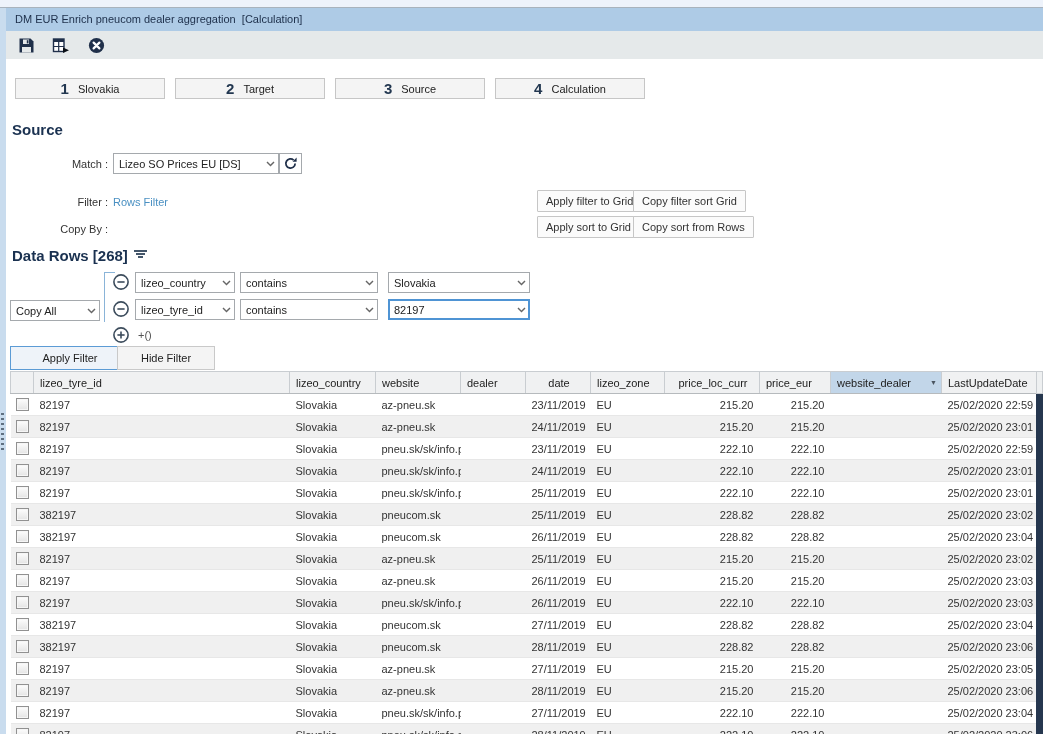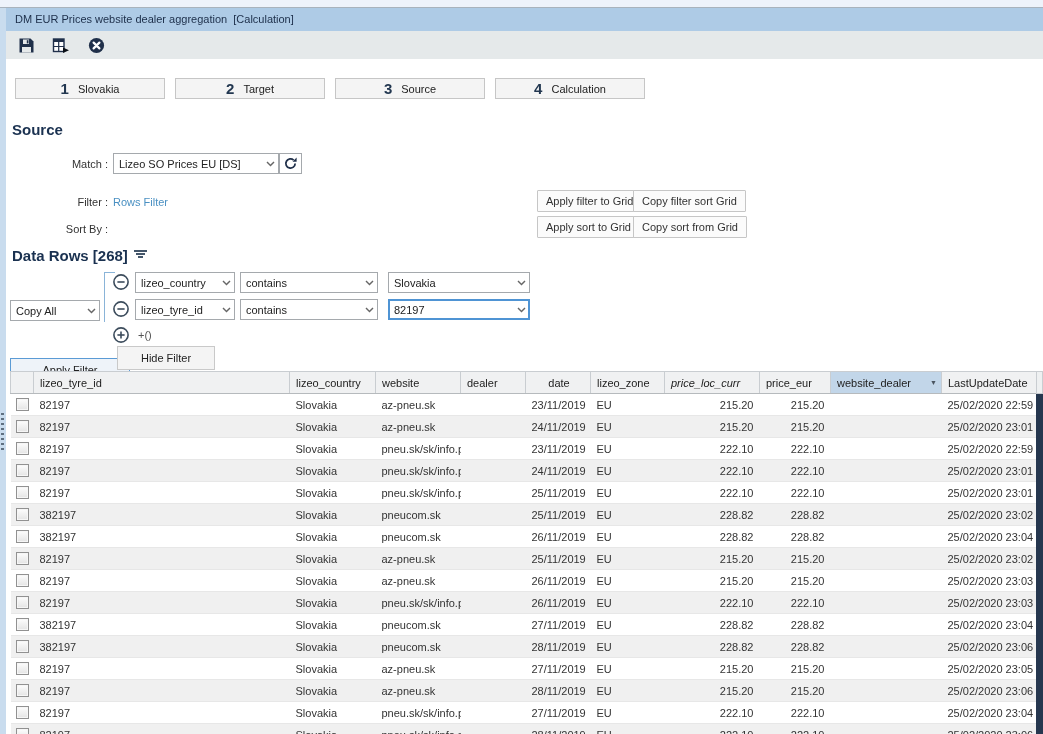--- a/index.html
+++ b/index.html
@@ -73,21 +73,21 @@
   .vscroll-top{height:23px;background:#eef0f1;border:1px solid #c9cdd1;box-sizing:border-box;}
   .vscroll-thumb{height:340px;background:#26374f;cursor:pointer;}
 </style>
 </head>
 <body>
 
 <div class="abs top-strip"></div>
 <div class="abs left-strip">
   <div class="drag-handle"></div>
 </div>
-<div class="abs titlebar">DM EUR Prices website dealer aggregation  [Calculation]</div>
+<div class="abs titlebar">DM EUR Enrich pneucom dealer aggregation  [Calculation]</div>
 
 <div class="abs toolbar">
   <span class="tool-btn">
     <svg width="17" height="17" viewBox="0 0 17 17">
       <path d="M1.5 1.5 h11 l3 3 v11 h-14 z" fill="#20304a"></path>
       <rect x="5" y="2.5" width="6" height="4.5" fill="#e5e9ea"></rect>
       <rect x="8.8" y="3.2" width="1.7" height="3.2" fill="#20304a"></rect>
       <rect x="4" y="10" width="9" height="5.5" fill="#e5e9ea"></rect>
     </svg>
   </span>
@@ -138,26 +138,26 @@
 </div>
 <div class="abs refresh-btn" style="left:279px;top:153px;width:23px;height:21px;">
   <svg width="13" height="13" viewBox="0 0 14 14">
     <path d="M12 7 a5 5 0 1 1 -1.6 -3.7" fill="none" stroke="#20304a" stroke-width="1.9"></path>
     <path d="M13.6 0.6 L13.6 5 L9.2 5 Z" fill="#20304a"></path>
   </svg>
 </div>
 
 <div class="abs flabel" style="left:20px;top:196px;">Filter :</div>
 <div class="abs link" style="left:113px;top:196px;">Rows Filter</div>
-<div class="abs flabel" style="left:20px;top:223px;">Sort By :</div>
+<div class="abs flabel" style="left:20px;top:223px;">Copy By :</div>
 
 <div class="abs btn" style="left:537px;top:190px;">Apply filter to Grid</div>
 <div class="abs btn" style="left:633px;top:190px;">Copy filter sort Grid</div>
 <div class="abs btn" style="left:537px;top:216px;">Apply sort to Grid</div>
-<div class="abs btn" style="left:633px;top:216px;">Copy sort from Grid</div>
+<div class="abs btn" style="left:633px;top:216px;">Copy sort from Rows</div>
 
 <div class="abs" style="left:12px;top:247px;">
   <span class="h1">Data Rows [268]</span><span class="funnel-icon"><i style="width:13px;"></i><i style="width:9px;"></i><i style="width:5px;"></i></span>
 </div>
 
 <div class="abs bracket" style="left:104px;top:272px;width:10px;height:49px;"></div>
 
 <div class="abs select" style="left:10px;top:300px;width:90px;">
   <span class="select-text">Copy All</span>
   <span class="chev">
@@ -231,21 +231,21 @@
 
 <div class="abs circle-icon" style="left:112px;top:326px;">
   <svg width="18" height="18" viewBox="0 0 18 18">
     <circle cx="9" cy="9" r="7.1" fill="none" stroke="#3c4c5c" stroke-width="1.6"></circle>
     <line x1="5.4" y1="9" x2="12.6" y2="9" stroke="#3c4c5c" stroke-width="1.6"></line>
     <line x1="9" y1="5.4" x2="9" y2="12.6" stroke="#3c4c5c" stroke-width="1.6"></line>
   </svg>
 </div>
 <div class="abs" style="left:138px;top:329px;color:#555;">+()</div>
 
-<div class="abs tabbtn apply-filter" style="left:10px;top:358px;width:120px;">Apply Filter</div>
+<div class="abs tabbtn apply-filter" style="left:10px;top:346px;width:120px;">Apply Filter</div>
 <div class="abs tabbtn hide-filter" style="left:117px;top:346px;width:98px;">Hide Filter</div>
 
 <div class="abs" style="left:10px;top:371px;">
   <table class="grid">
     <colgroup id="grid-colgroup">
         <col style="width: 23px;">
         <col style="width: 256px;">
         <col style="width: 86px;">
         <col style="width: 85px;">
         <col style="width: 65px;">
@@ -287,21 +287,21 @@
             <span class="thwrap" style="justify-content: center;">
               <span>date</span>
             </span>
           </th>
           <th>
             <span class="thwrap" style="justify-content: space-between;">
               <span>lizeo_zone</span>
             </span>
           </th>
           <th>
-            <span class="thwrap" style="justify-content: flex-start; font-style: italic;">
+            <span class="thwrap" style="justify-content: center;">
               <span>price_loc_curr</span>
             </span>
           </th>
           <th>
             <span class="thwrap" style="justify-content: space-between;">
               <span>price_eur</span>
             </span>
           </th>
           <th class="sorted">
             <span class="thwrap" style="justify-content: space-between;">

